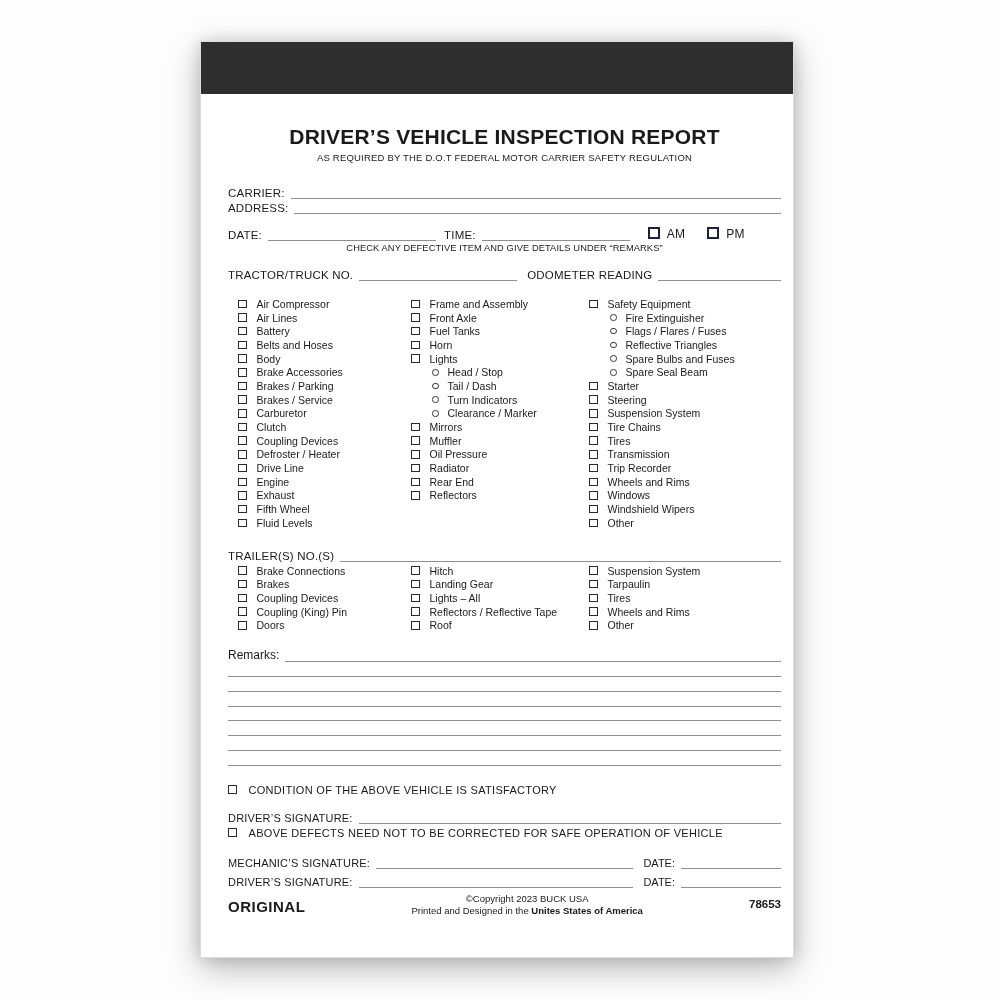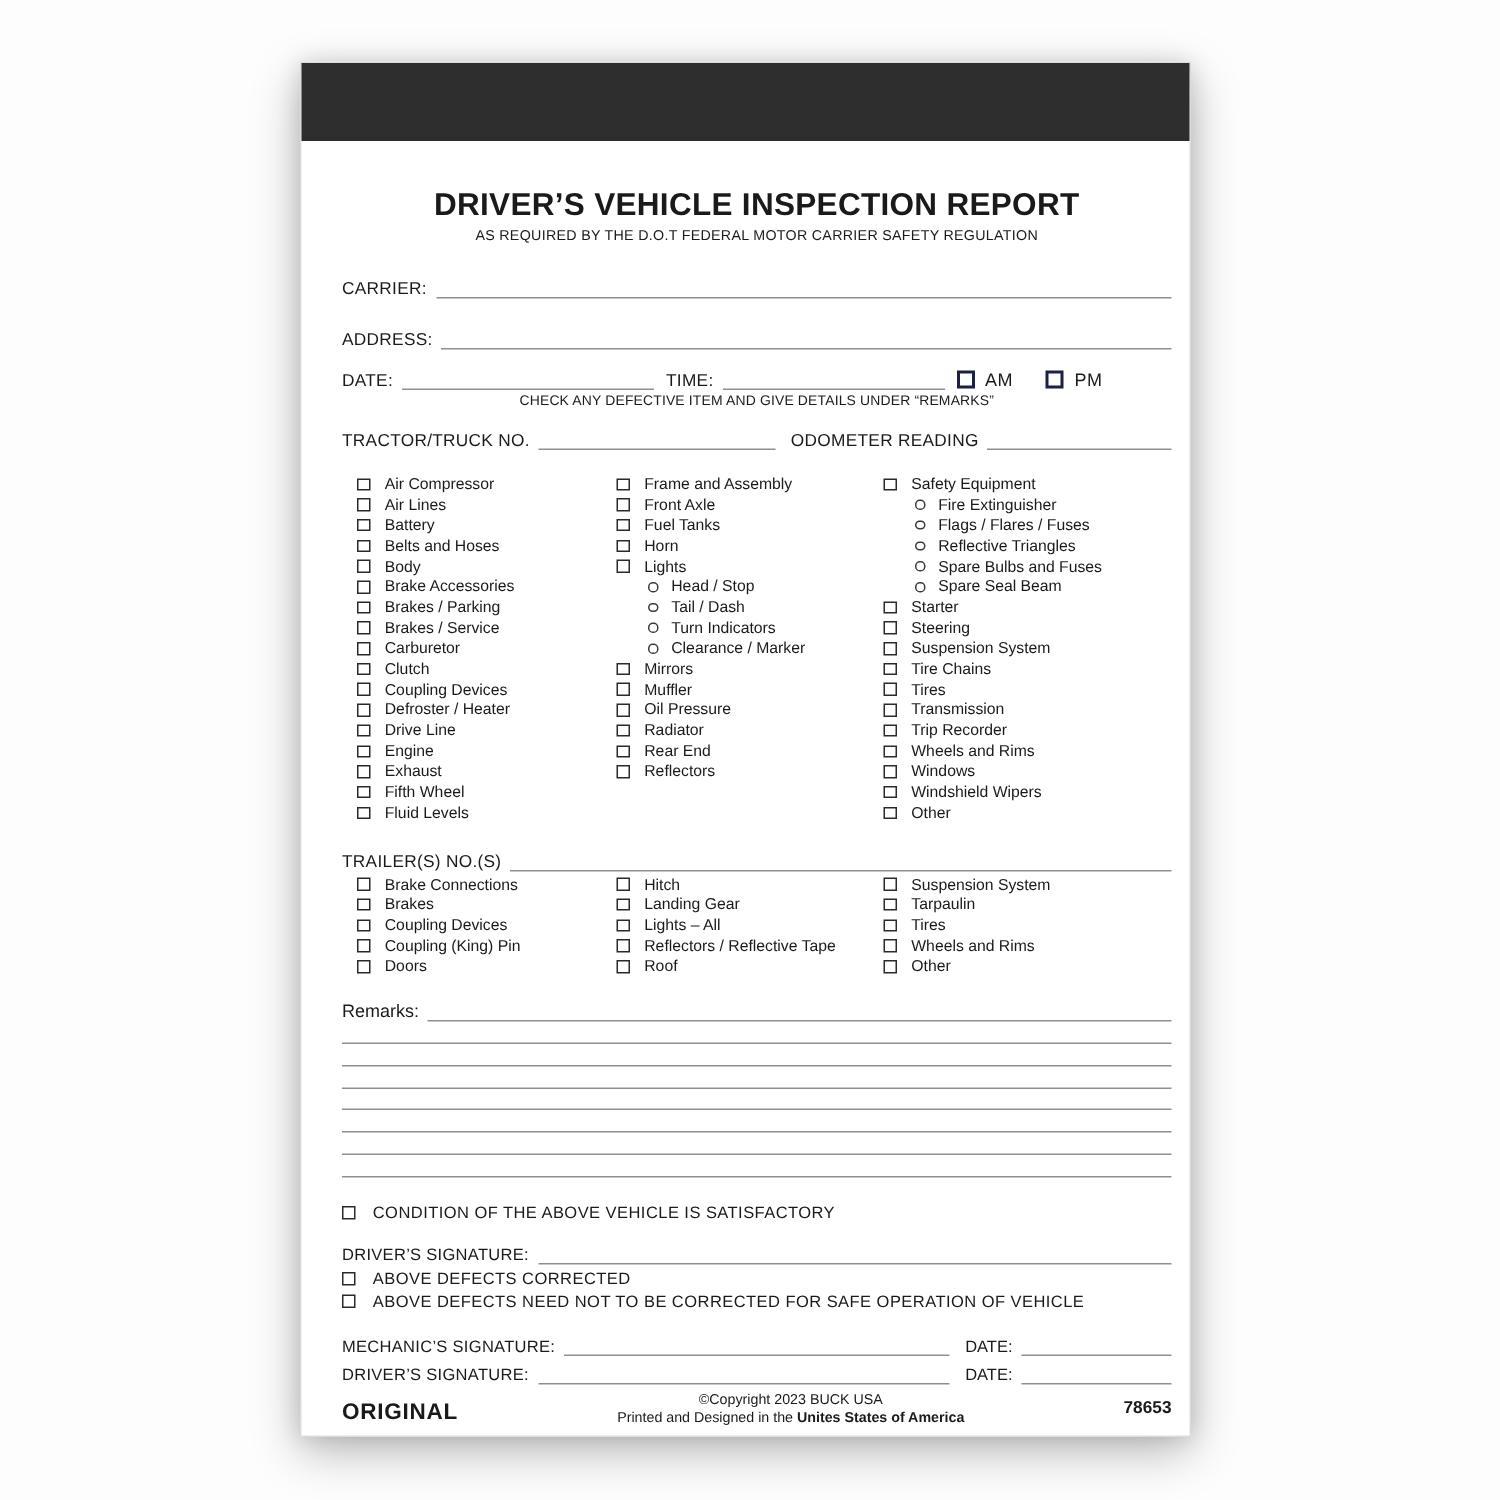--- a/index.html
+++ b/index.html
@@ -15,26 +15,26 @@
   }
   .band{height:52px;background:#2e2e2e;}
   .content{padding:0 12px 0 27px;}
   .title{margin-top:31px;text-align:center;font-size:21px;font-weight:bold;letter-spacing:.2px;line-height:24px;}
   .subtitle{margin-top:3px;text-align:center;font-size:9.5px;letter-spacing:.2px;line-height:11px;}
 
   .frow{display:flex;align-items:flex-end;}
   .flabel{font-size:11.5px;white-space:nowrap;padding-right:6px;letter-spacing:.2px;}
   .fill{flex:1;border-bottom:1px solid #8f8f8f;height:13px;}
   .carrier{margin-top:22px;}
-  .address{margin-top:20px;}
+  .address{margin-top:1px;}
   .datetime{margin-top:13px;}
   .date-fill{flex:0 0 168px;}
   .time-label{padding-left:8px;}
   .time-fill{flex:0 0 148px;}
-  .ampm{display:flex;align-items:center;margin-left:8px;}
+  .ampm{display:flex;margin-left:18px;}
   .bbox{width:12px;height:12px;border:2.6px solid #1b2044;box-sizing:border-box;background:#fff;margin-right:7px;}
   .blabel{font-size:12px;margin-right:22px;letter-spacing:.3px;}
   .blabel.last{margin-right:0;}
   .note{margin-top:2px;text-align:center;font-size:9.3px;line-height:10px;letter-spacing:.1px;}
   .truck{margin-top:14px;}
   .truck-fill{flex:0 0 158px;}
   .odo-label{padding-left:10px;}
 
   .check-grid{display:flex;margin-top:16px;font-size:10.5px;}
   .ccol1{width:183px;padding-left:10px;box-sizing:border-box;}
@@ -409,24 +409,20 @@
       <div class="chk-inline condition">
         <span class="chk-box"></span>
         <span class="caps-label">CONDITION OF THE ABOVE VEHICLE IS SATISFACTORY</span>
       </div>
 
       <div class="frow sig">
         <span class="flabel">DRIVER’S SIGNATURE:</span>
         <span class="fill"></span>
       </div>
 
-      <div class="chk-inline corrected">
-        <span class="chk-box"></span>
-        <span class="caps-label">ABOVE DEFECTS CORRECTED</span>
-      </div>
 
       <div class="chk-inline neednot">
         <span class="chk-box"></span>
         <span class="caps-label">ABOVE DEFECTS NEED NOT TO BE CORRECTED FOR SAFE OPERATION OF VEHICLE</span>
       </div>
 
       <div class="frow sig mech">
         <span class="flabel">MECHANIC’S SIGNATURE:</span>
         <span class="fill"></span>
         <span class="date2-label">DATE:</span>

